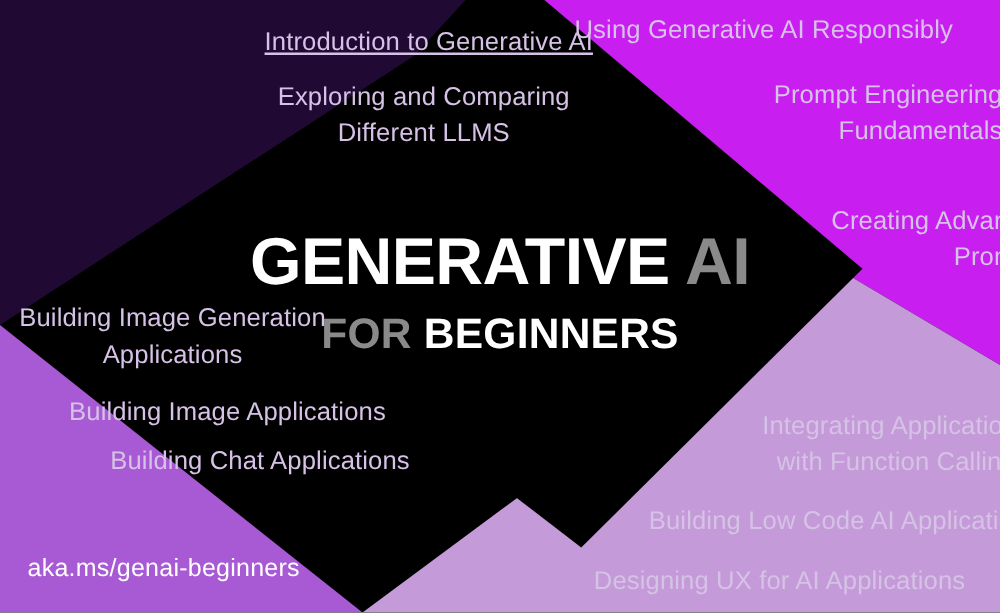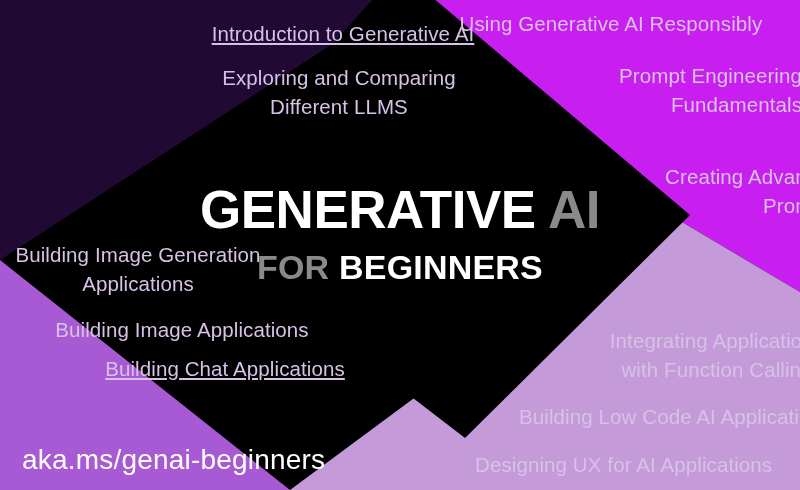--- a/index.html
+++ b/index.html
@@ -62,21 +62,21 @@
     font-family: "Liberation Sans", sans-serif;
   }
   .t-white { color: #ffffff; }
   .t-gray  { color: #8a8a8a; }
 
   #url-text {
     position: absolute;
     left: 22px;
     top: 444px;
     color: #ffffff;
-    font-size: 28px;
+    font-size: 20px;
     font-weight: 400;
     letter-spacing: 0.2px;
     white-space: pre;
     font-family: "Liberation Sans", sans-serif;
   }
 </style>
 </head>
 <body>
 
 <div id="poster">
@@ -101,21 +101,21 @@
 Fundamentals</div>
 
   <div class="module-label ml-right" style="left:480px; top:162px; width:360px;">Creating Advanced
 Prompts</div>
 
   <div class="module-label ml-center" style="left:-7px; top:240px; width:290px;">Building Image Generation
 Applications</div>
 
   <div class="module-label ml-center" style="left:22px; top:315px; width:320px;">Building Image Applications</div>
 
-  <div class="module-label ml-center" style="left:70px; top:354px; width:310px;text-decoration:underline;">Building Chat Applications</div>
+  <div class="module-label ml-center" style="left:53px; top:354px; width:310px;">Building Chat Applications</div>
 
   <div class="module-label ml-center" style="left:572px; top:326px; width:290px;">Integrating Applications
 with Function Calling</div>
 
   <div class="module-label ml-left" style="left:519px; top:402px; width:330px;">Building Low Code AI Applications</div>
 
   <div class="module-label ml-left" style="left:475px; top:450px; width:340px;">Designing UX for AI Applications</div>
 
   <div id="title-block">
     <div id="title-main"><span class="t-white">GENERATIVE</span><span class="t-white"> </span><span class="t-gray">AI</span></div>

